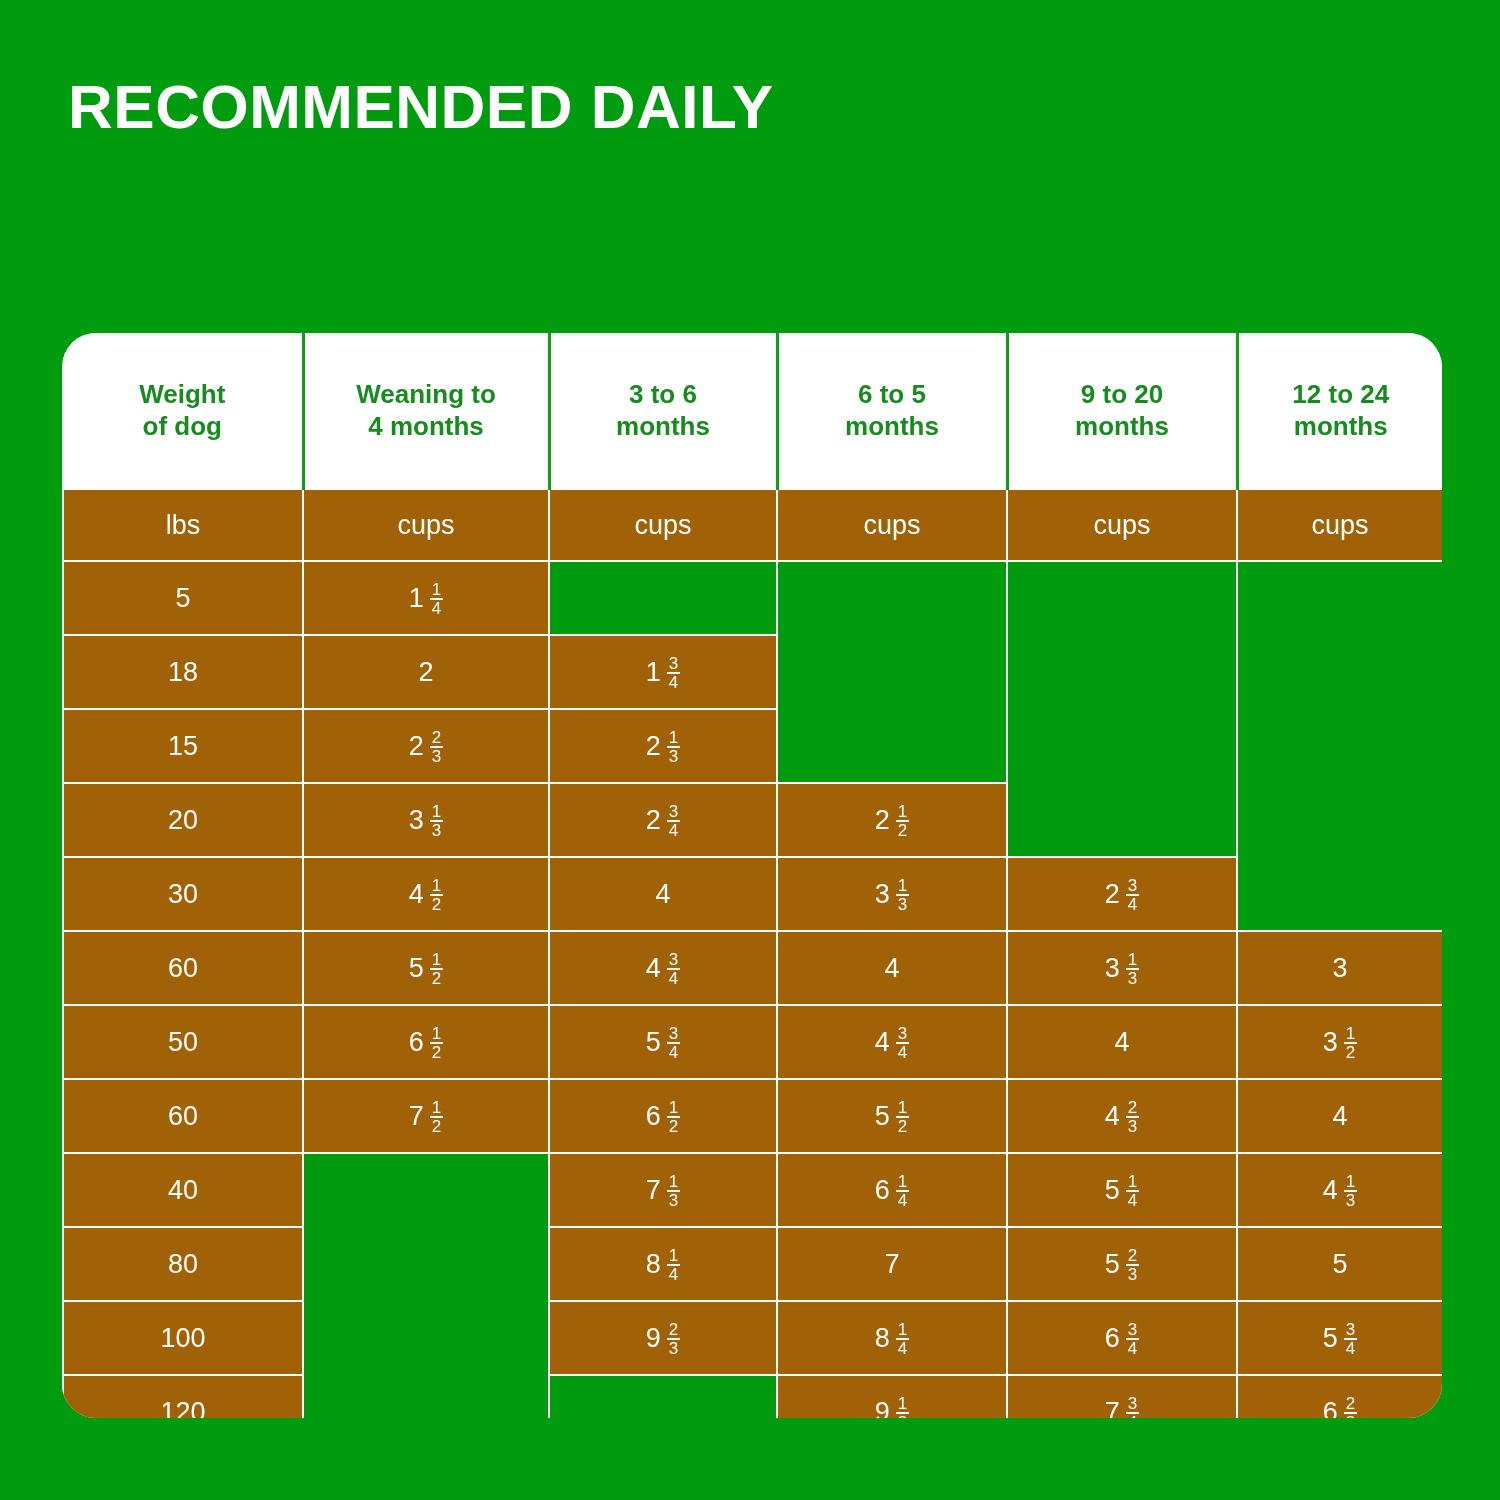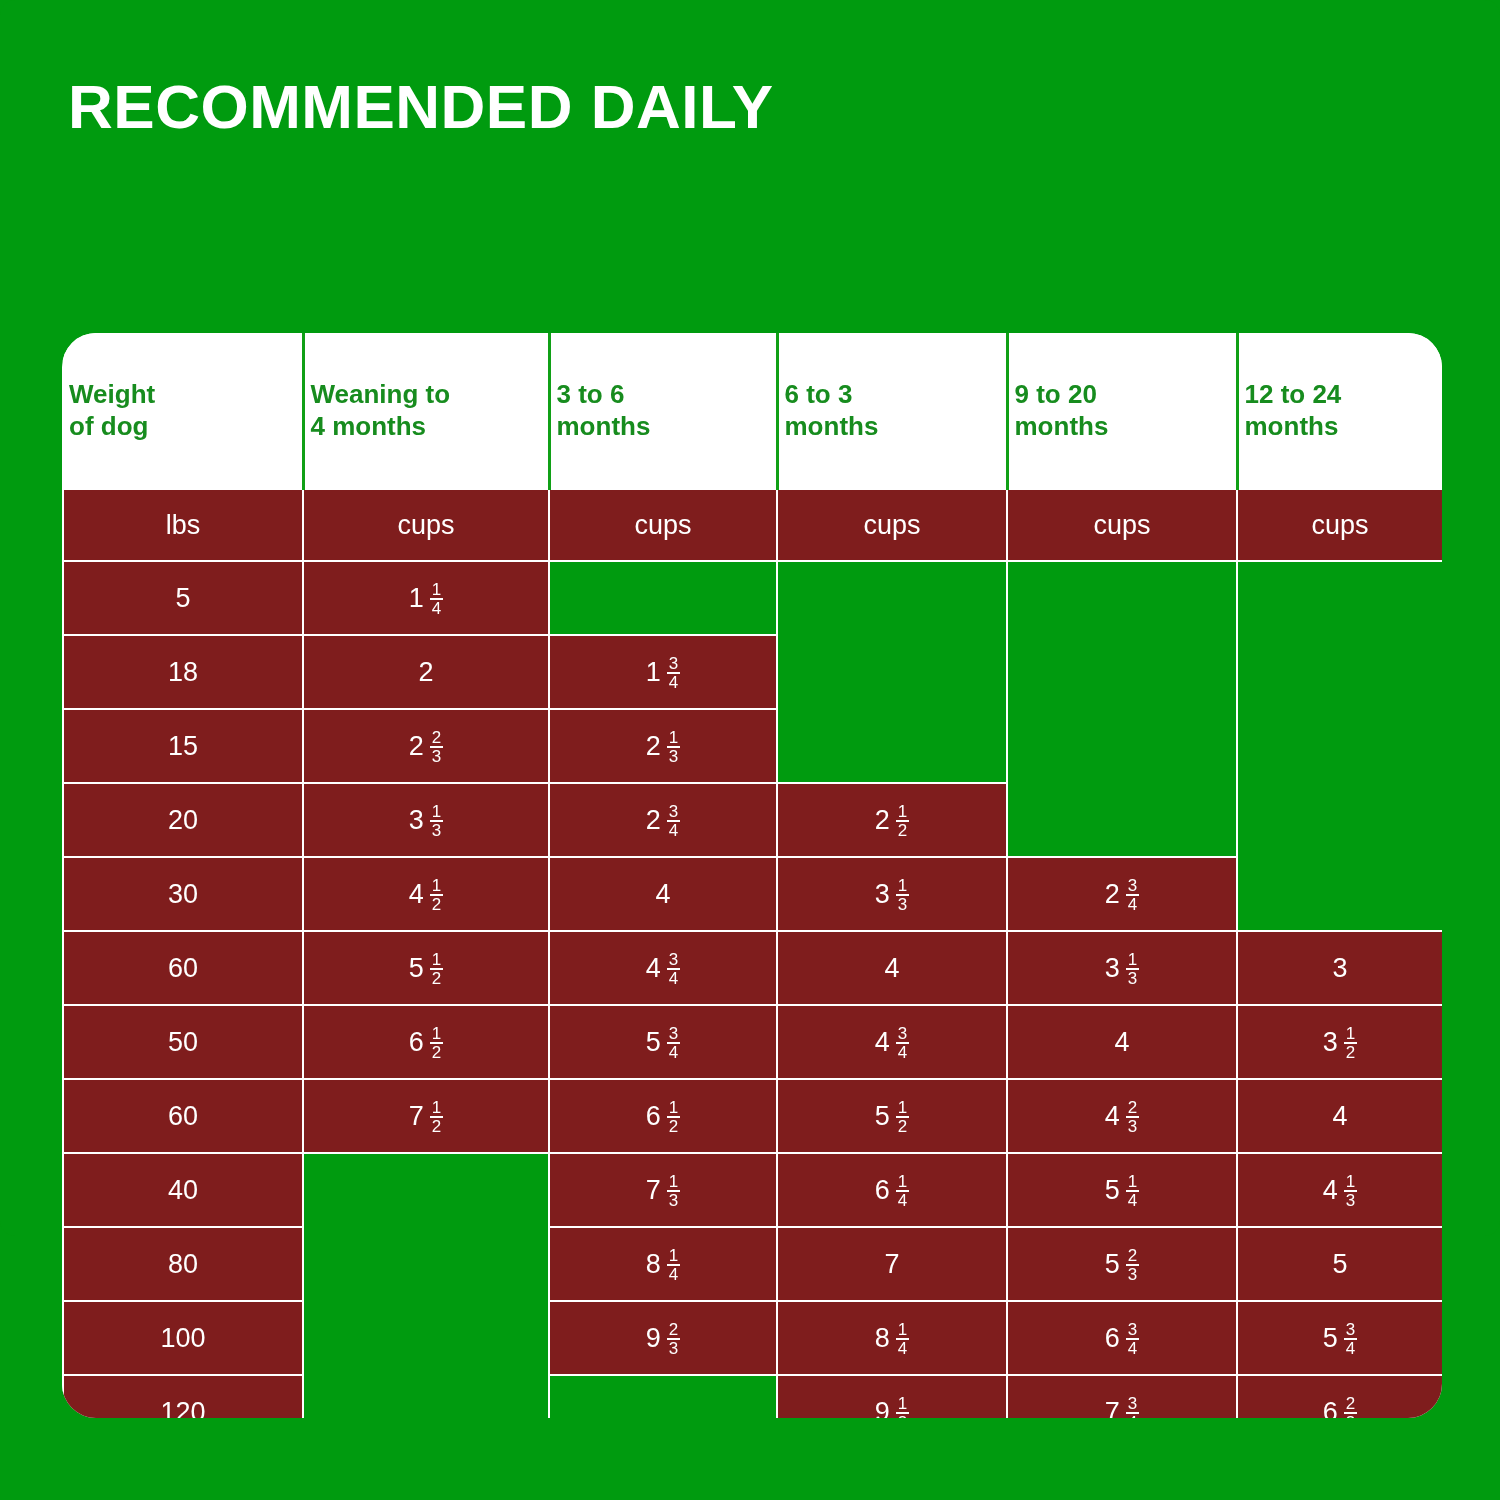--- a/index.html
+++ b/index.html
@@ -61,28 +61,28 @@
   table.guide col.c5 { width: 206px; }
 
   th.head {
     background: #ffffff;
     color: #178c1e;
     font-size: 26px;
     font-weight: bold;
     line-height: 1.22;
     height: 155px;
     vertical-align: middle;
-    text-align: left;
+    text-align: center;
     border-right: 3px solid #10a016;
     padding: 0 6px;
   }
   th.head.last { border-right: none; }
 
   td.cell {
-    background: #7f1d1d;
+    background: #a16207;
     color: #ffffff;
     font-size: 27px;
     text-align: center;
     vertical-align: middle;
     height: 72px;
     border: 2px solid #ffffff;
     padding: 0;
   }
   tr.units td.cell {
     font-size: 27px;
@@ -144,21 +144,21 @@
           </th>
           <th class="head">
             <div>Weaning to</div>
             <div>4 months</div>
           </th>
           <th class="head">
             <div>3 to 6</div>
             <div>months</div>
           </th>
           <th class="head">
-            <div>6 to 3</div>
+            <div>6 to 5</div>
             <div>months</div>
           </th>
           <th class="head">
             <div>9 to 20</div>
             <div>months</div>
           </th>
           <th class="head last">
             <div>12 to 24</div>
             <div>months</div>
           </th>

